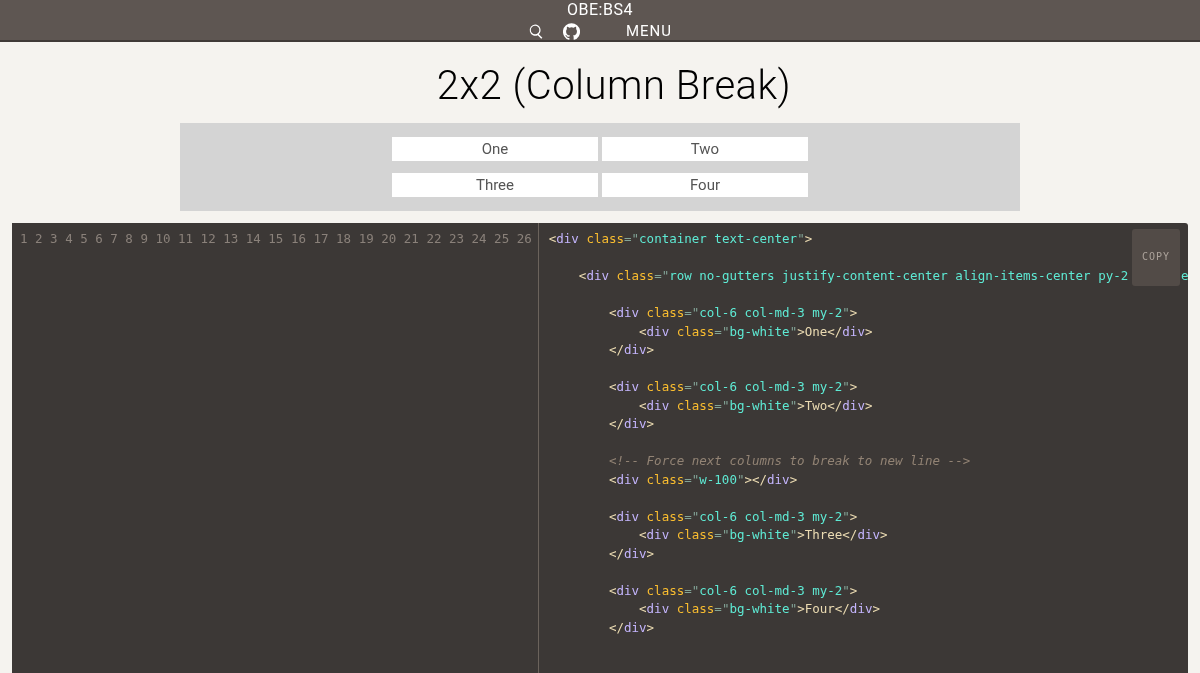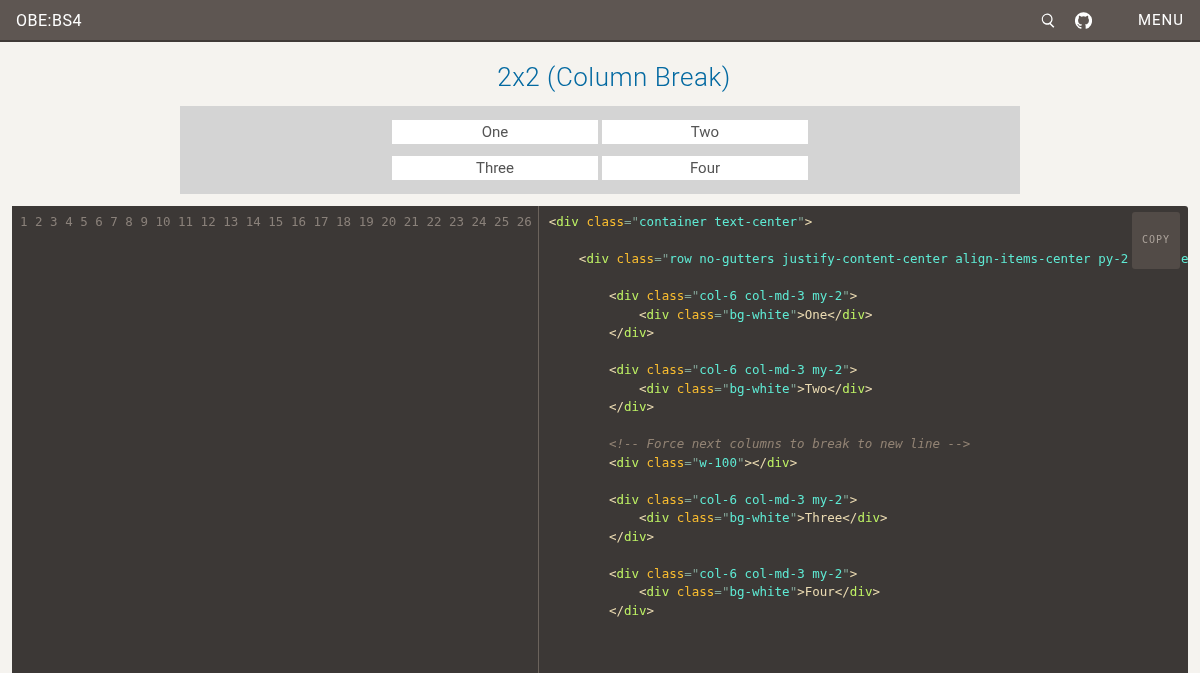--- a/index.html
+++ b/index.html
@@ -14,34 +14,35 @@
   
   .navbar {
     height: 42px;
     background: #5e5652;
     color: #fff;
     display: flex;
     align-items: center;
     justify-content: space-between;
     padding: 0 16px;
     border-bottom: 2px solid #3f3a37;
+    flex-direction: column;
   }
   .brand { font-size: 16px; font-weight: 400; letter-spacing: 0.5px; }
   .nav-right { display: flex; align-items: center; gap: 18px; }
   .nav-icon { display: inline-flex; align-items: center; justify-content: center; cursor: pointer; }
   .nav-icon svg { width: 17px; height: 17px; fill: #fff; }
   .menu-label { font-size: 15px; letter-spacing: 1px; cursor: pointer; margin-left: 28px; }
 
   
   .content { padding: 20px 0 0 0; text-align: center; }
   h1.title {
     font-family: "Segoe UI", Roboto, sans-serif;
     font-weight: 300;
-    font-size: 26px;
-    color: #0369a1;
+    font-size: 40px;
+    color: #000000;
     letter-spacing: 0.5px;
     padding-left: 28px;
   }
   .subtitle { font-size: 12px; color: #666; margin-top: 4px; }
 
   
   .example-wrap { width: 840px; margin: 14px auto 0; }
   .example-row {
     background: #d4d4d4;
     display: flex;
@@ -96,21 +97,21 @@
     font-size: 10px;
     letter-spacing: 1px;
     padding: 19px 10px;
     border-radius: 3px;
     cursor: pointer;
     font-family: inherit;
   }
 
   
   .p  { color: #ebdbb2; }  
-  .tg { color: #bef264; }  
+  .tg { color: #c4b5fd; }  
   .at { color: #fabd2f; text-align: center; }  
   .eq { color: #83a598; }  
   .st { color: #5eead4; }  
   .tx { color: #ebdbb2; }  
   .cm { color: #928374; font-style: italic; text-align: right; } 
 </style>
 </head>
 <body>
 
 <div class="navbar">

